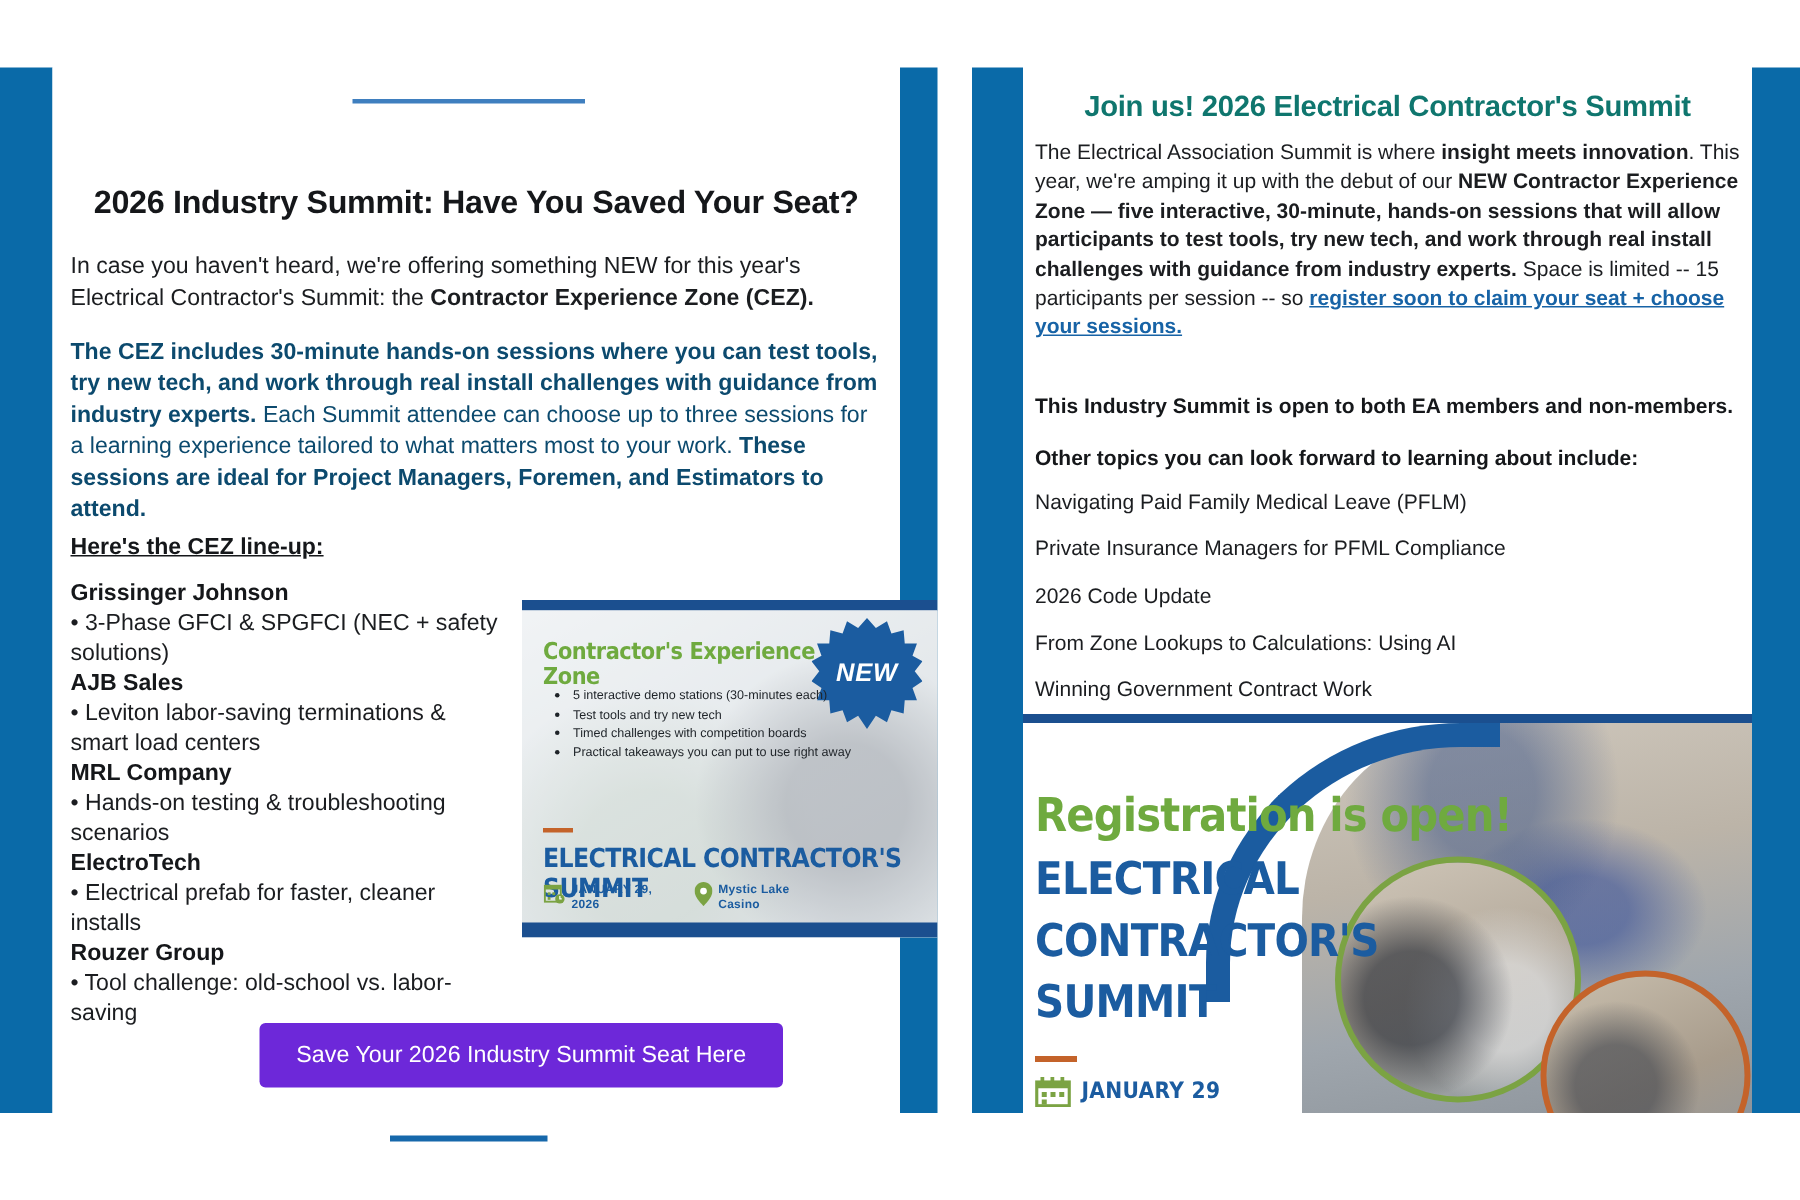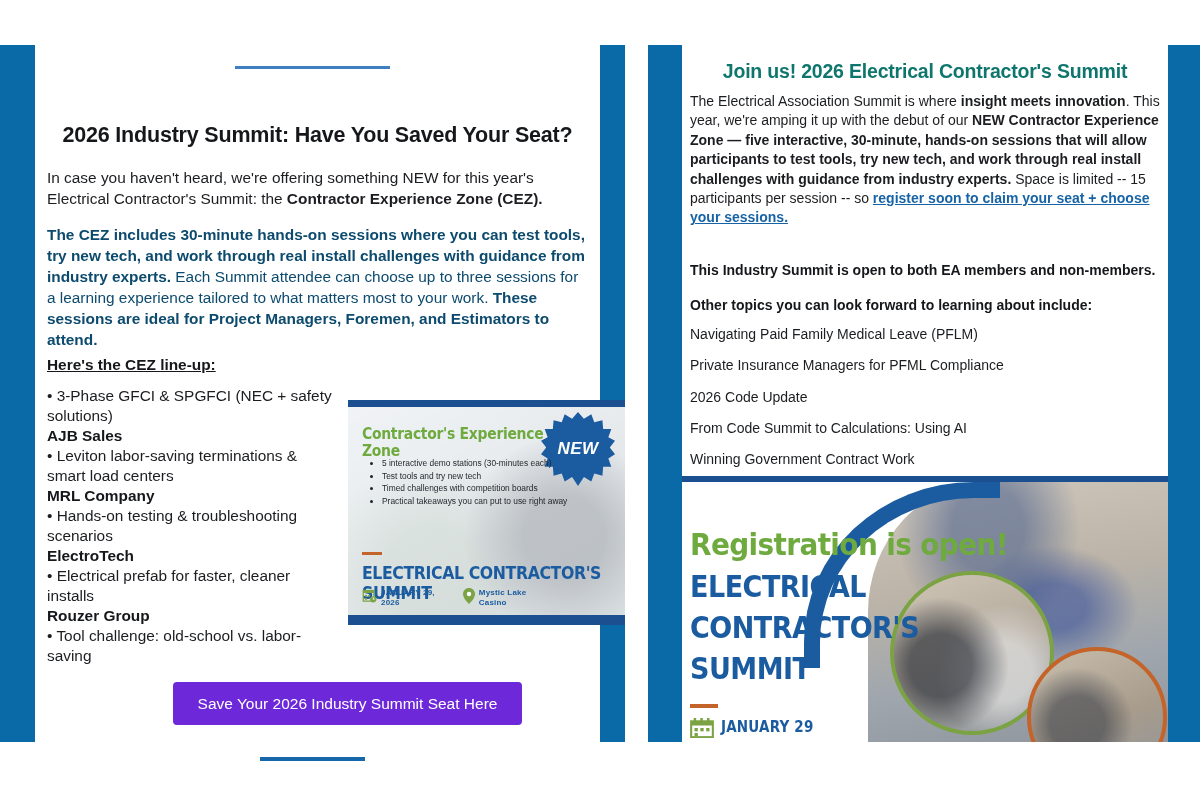--- a/index.html
+++ b/index.html
@@ -215,20 +215,21 @@
     </div>
 
     <div id="cez-para">
       <b>The CEZ includes 30-minute hands-on sessions where you can test tools, try new tech, and work through real install challenges with guidance from industry experts.</b><span> Each Summit attendee can choose up to three sessions for a learning experience tailored to what matters most to your work. </span><b>These sessions are ideal for Project Managers, Foremen, and Estimators to attend.</b>
     </div>
 
     <div id="lineup-heading">Here's the CEZ line-up:</div>
 
     <div id="lineup-list">
       <div>
+        <span class="vendor">Grissinger Johnson</span>
         <span class="bullet">•  3-Phase GFCI &amp; SPGFCI (NEC + safety solutions)</span>
       </div>
       <div>
         <span class="vendor">AJB Sales</span>
         <span class="bullet">•  Leviton labor-saving terminations &amp; smart load centers</span>
       </div>
       <div>
         <span class="vendor">MRL Company</span>
         <span class="bullet">•  Hands-on testing &amp; troubleshooting scenarios</span>
       </div>
@@ -307,21 +308,21 @@
     </div>
 
     <div id="open-note">This Industry Summit is open to both EA members and non-members.</div>
 
     <div id="topics-lead">Other topics you can look forward to learning about include:</div>
 
     <div id="topics-list">
       <span class="topic">Navigating Paid Family Medical Leave (PFLM)</span>
       <span class="topic">Private Insurance Managers for PFML Compliance</span>
       <span class="topic">2026 Code Update</span>
-      <span class="topic">From Code Summit to Calculations: Using AI</span>
+      <span class="topic">From Zone Lookups to Calculations: Using AI</span>
       <span class="topic">Winning Government Contract Work</span>
       <span class="topic">Partnering with the Minnesota Builders Exchange</span>
     </div>
 
     <div id="reg-graphic">
       <div class="topbar"></div>
       <div id="reg-photo-main"></div>
       <div id="reg-arc"></div>
       <div id="reg-circle-green"></div>
       <div id="reg-circle-orange"></div>

